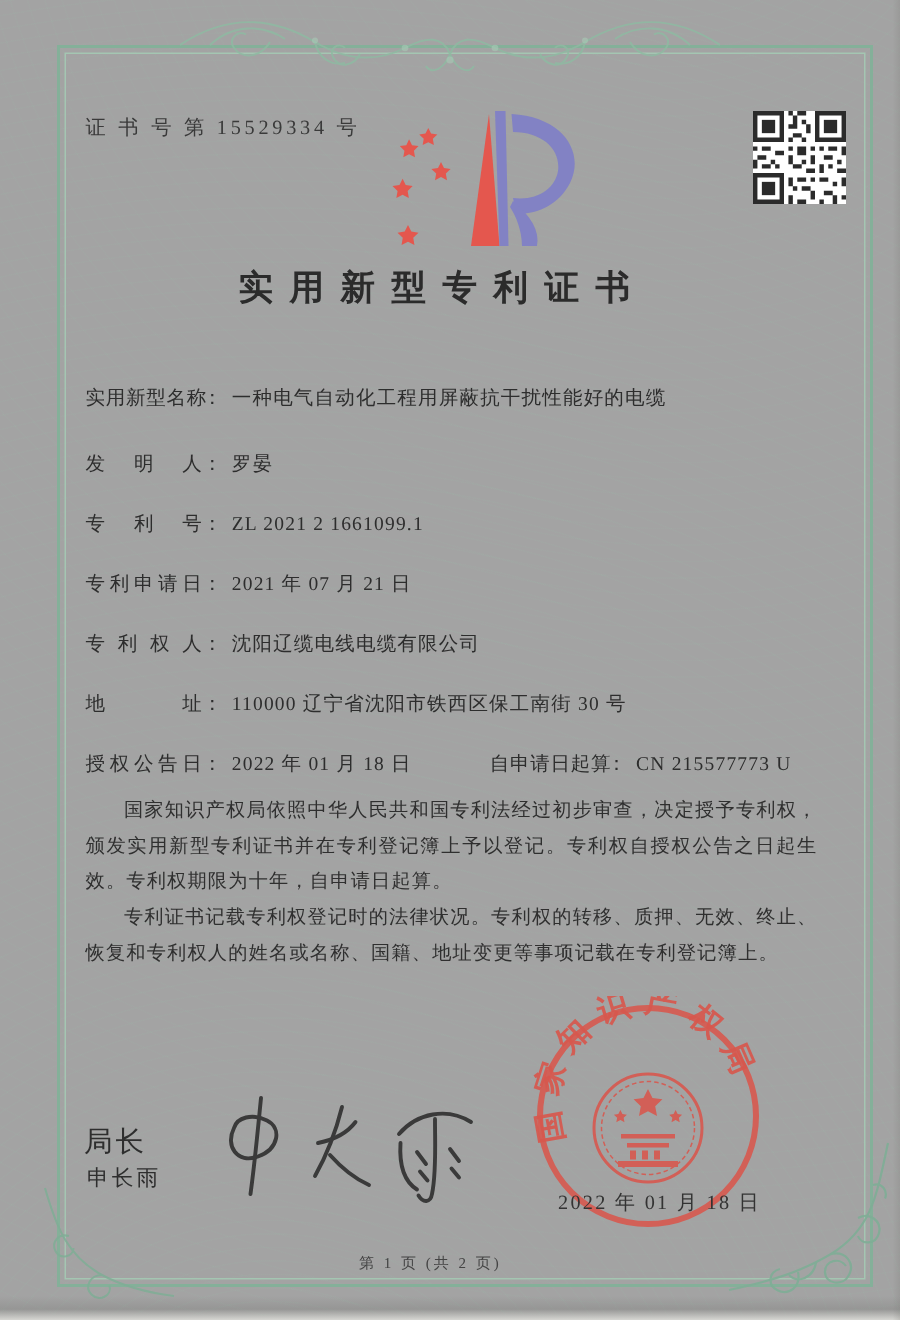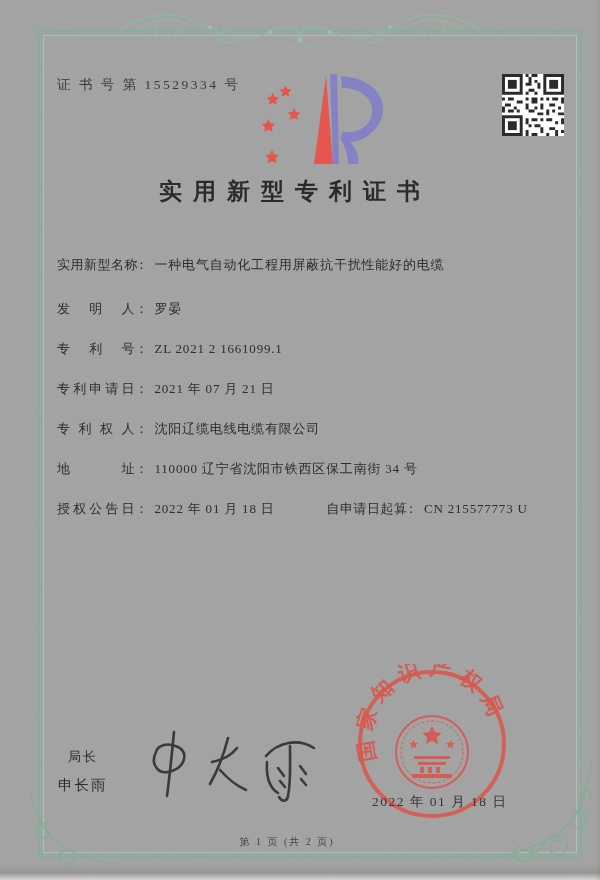--- a/index.html
+++ b/index.html
@@ -75,21 +75,21 @@
   .field-colon { margin-right: 6px; }
   .field-value { letter-spacing: .8px; }
 
   .paragraphs {
     position: absolute; left: 57px; width: 488px; top: 529px;
     font-size: 12.8px; line-height: 1.85; letter-spacing: .8px;
     color: #2f2f2f; text-align: justify;
   }
   .paragraphs p { text-indent: 2em; }
 
-  .signer-title { position: absolute; left: 68px; top: 748px; font-size: 13px; letter-spacing: 2px; }
+  .signer-title { position: absolute; left: 56px; top: 748px; font-size: 19px; letter-spacing: 2px; }
   .signer-name  { position: absolute; left: 58px; top: 776px; font-size: 14.5px; letter-spacing: 2px; }
 
   .signature { position: absolute; left: 140px; top: 726px; z-index: 6; }
 
   .seal { position: absolute; left: 352px; top: 664px; z-index: 5; opacity: .92; }
   .seal-date {
     position: absolute; left: 372px; top: 793px; z-index: 7;
     font-size: 13.5px; letter-spacing: 1.5px; color: #333;
   }
 
@@ -202,35 +202,39 @@
     <span class="field-value">2021 年 07 月 21 日</span>
   </div>
   <div class="field-row" style="top:420px">
     <span class="field-label">专利权人</span>
       <span class="field-colon">：</span>
     <span class="field-value">沈阳辽缆电线电缆有限公司</span>
   </div>
   <div class="field-row" style="top:460px">
     <span class="field-label">地址</span>
       <span class="field-colon">：</span>
-    <span class="field-value">110000 辽宁省沈阳市铁西区保工南街 34 号</span>
+    <span class="field-value">110000 辽宁省沈阳市铁西区保工南街 30 号</span>
   </div>
   <div class="field-row" style="top:500px">
     <span class="field-group">
       <span class="field-label">授权公告日</span>
         <span class="field-colon">：</span>
       <span class="field-value">2022 年 01 月 18 日</span>
     </span>
     <span class="field-group" style="margin-left:52px">
       <span class="field-label">自申请日起算</span>
         <span class="field-colon">：</span>
       <span class="field-value">CN 215577773 U</span>
     </span>
   </div>
 
+  <div class="paragraphs">
+    <p>国家知识产权局依照中华人民共和国专利法经过初步审查，决定授予专利权，颁发实用新型专利证书并在专利登记簿上予以登记。专利权自授权公告之日起生效。专利权期限为十年，自申请日起算。</p>
+    <p>专利证书记载专利权登记时的法律状况。专利权的转移、质押、无效、终止、恢复和专利权人的姓名或名称、国籍、地址变更等事项记载在专利登记簿上。</p>
+  </div>
 
   <svg class="seal" width="160" height="160" viewBox="0 0 160 160">
     <g stroke="#dc5247" fill="none">
       <circle cx="80" cy="80" r="72" stroke-width="4" opacity=".9"></circle>
     </g>
     <defs>
       <path id="sealArc" d="M 26.9 99.3 A 60 60 0 1 1 133.1 99.3"></path>
     </defs>
     <text fill="#dc5247" font-size="21" font-weight="bold" letter-spacing="8" opacity=".92">
       <textPath href="#sealArc" startOffset="4">国家知识产权局</textPath>

